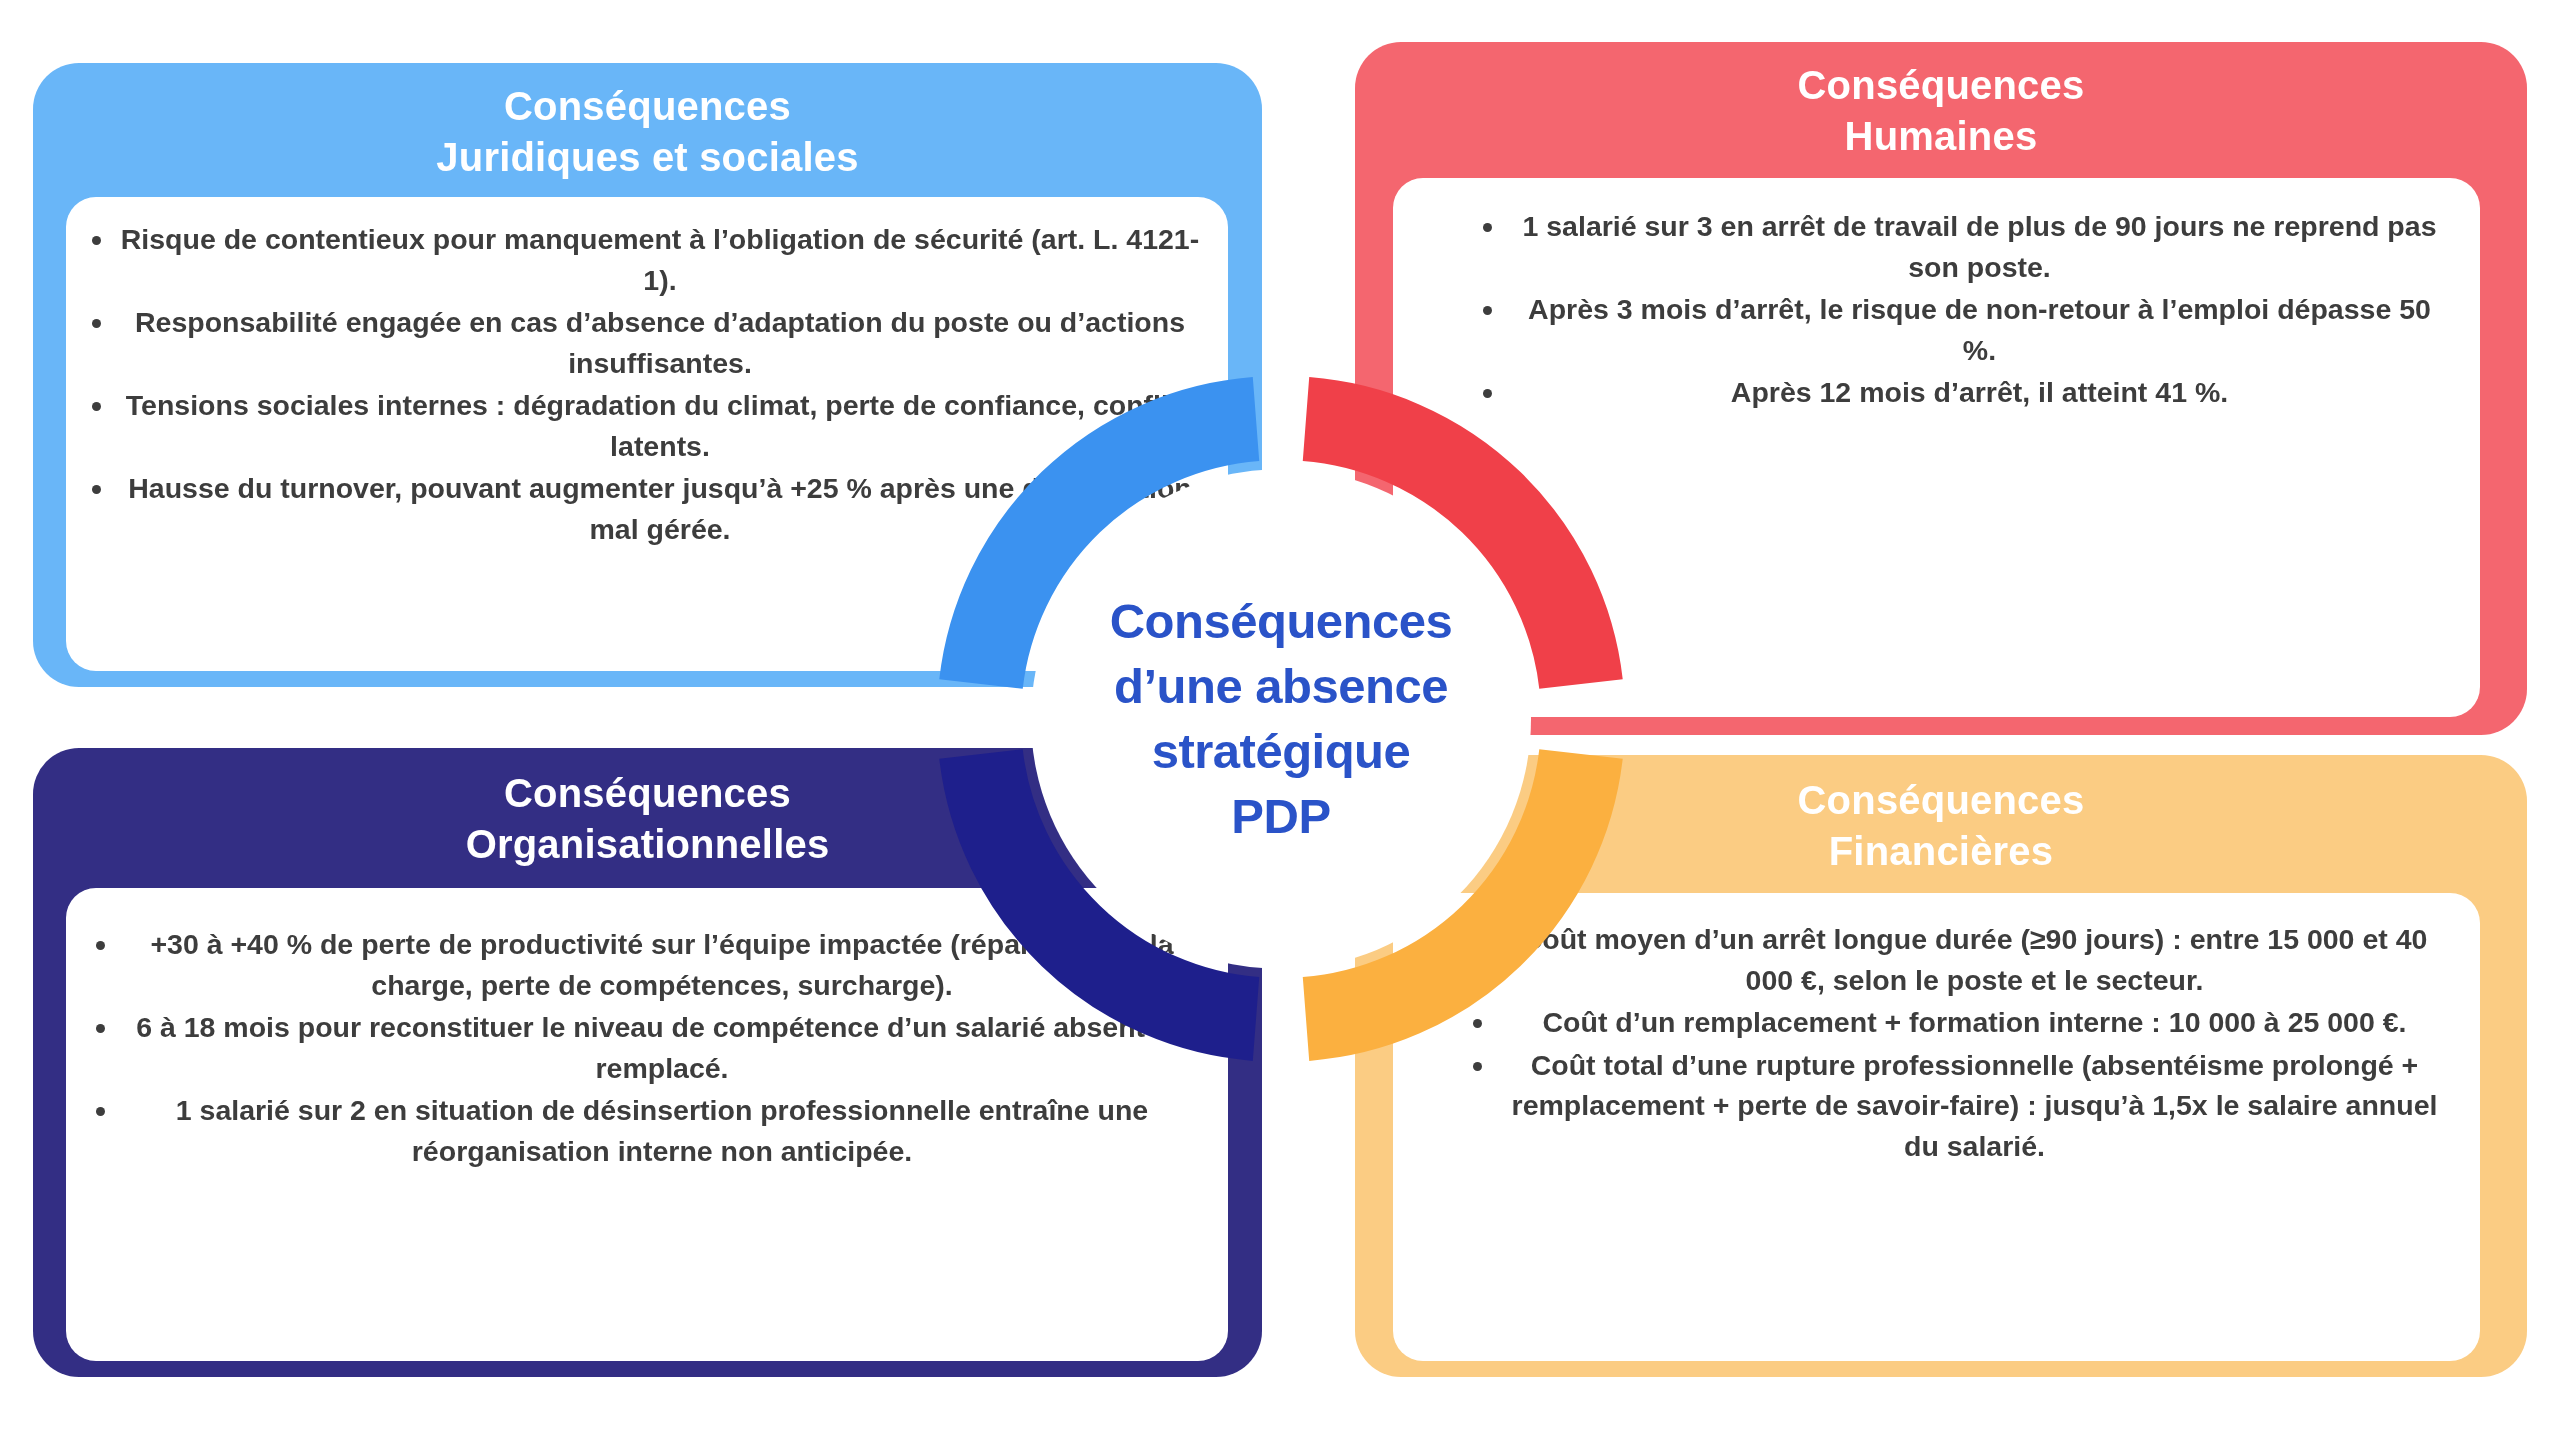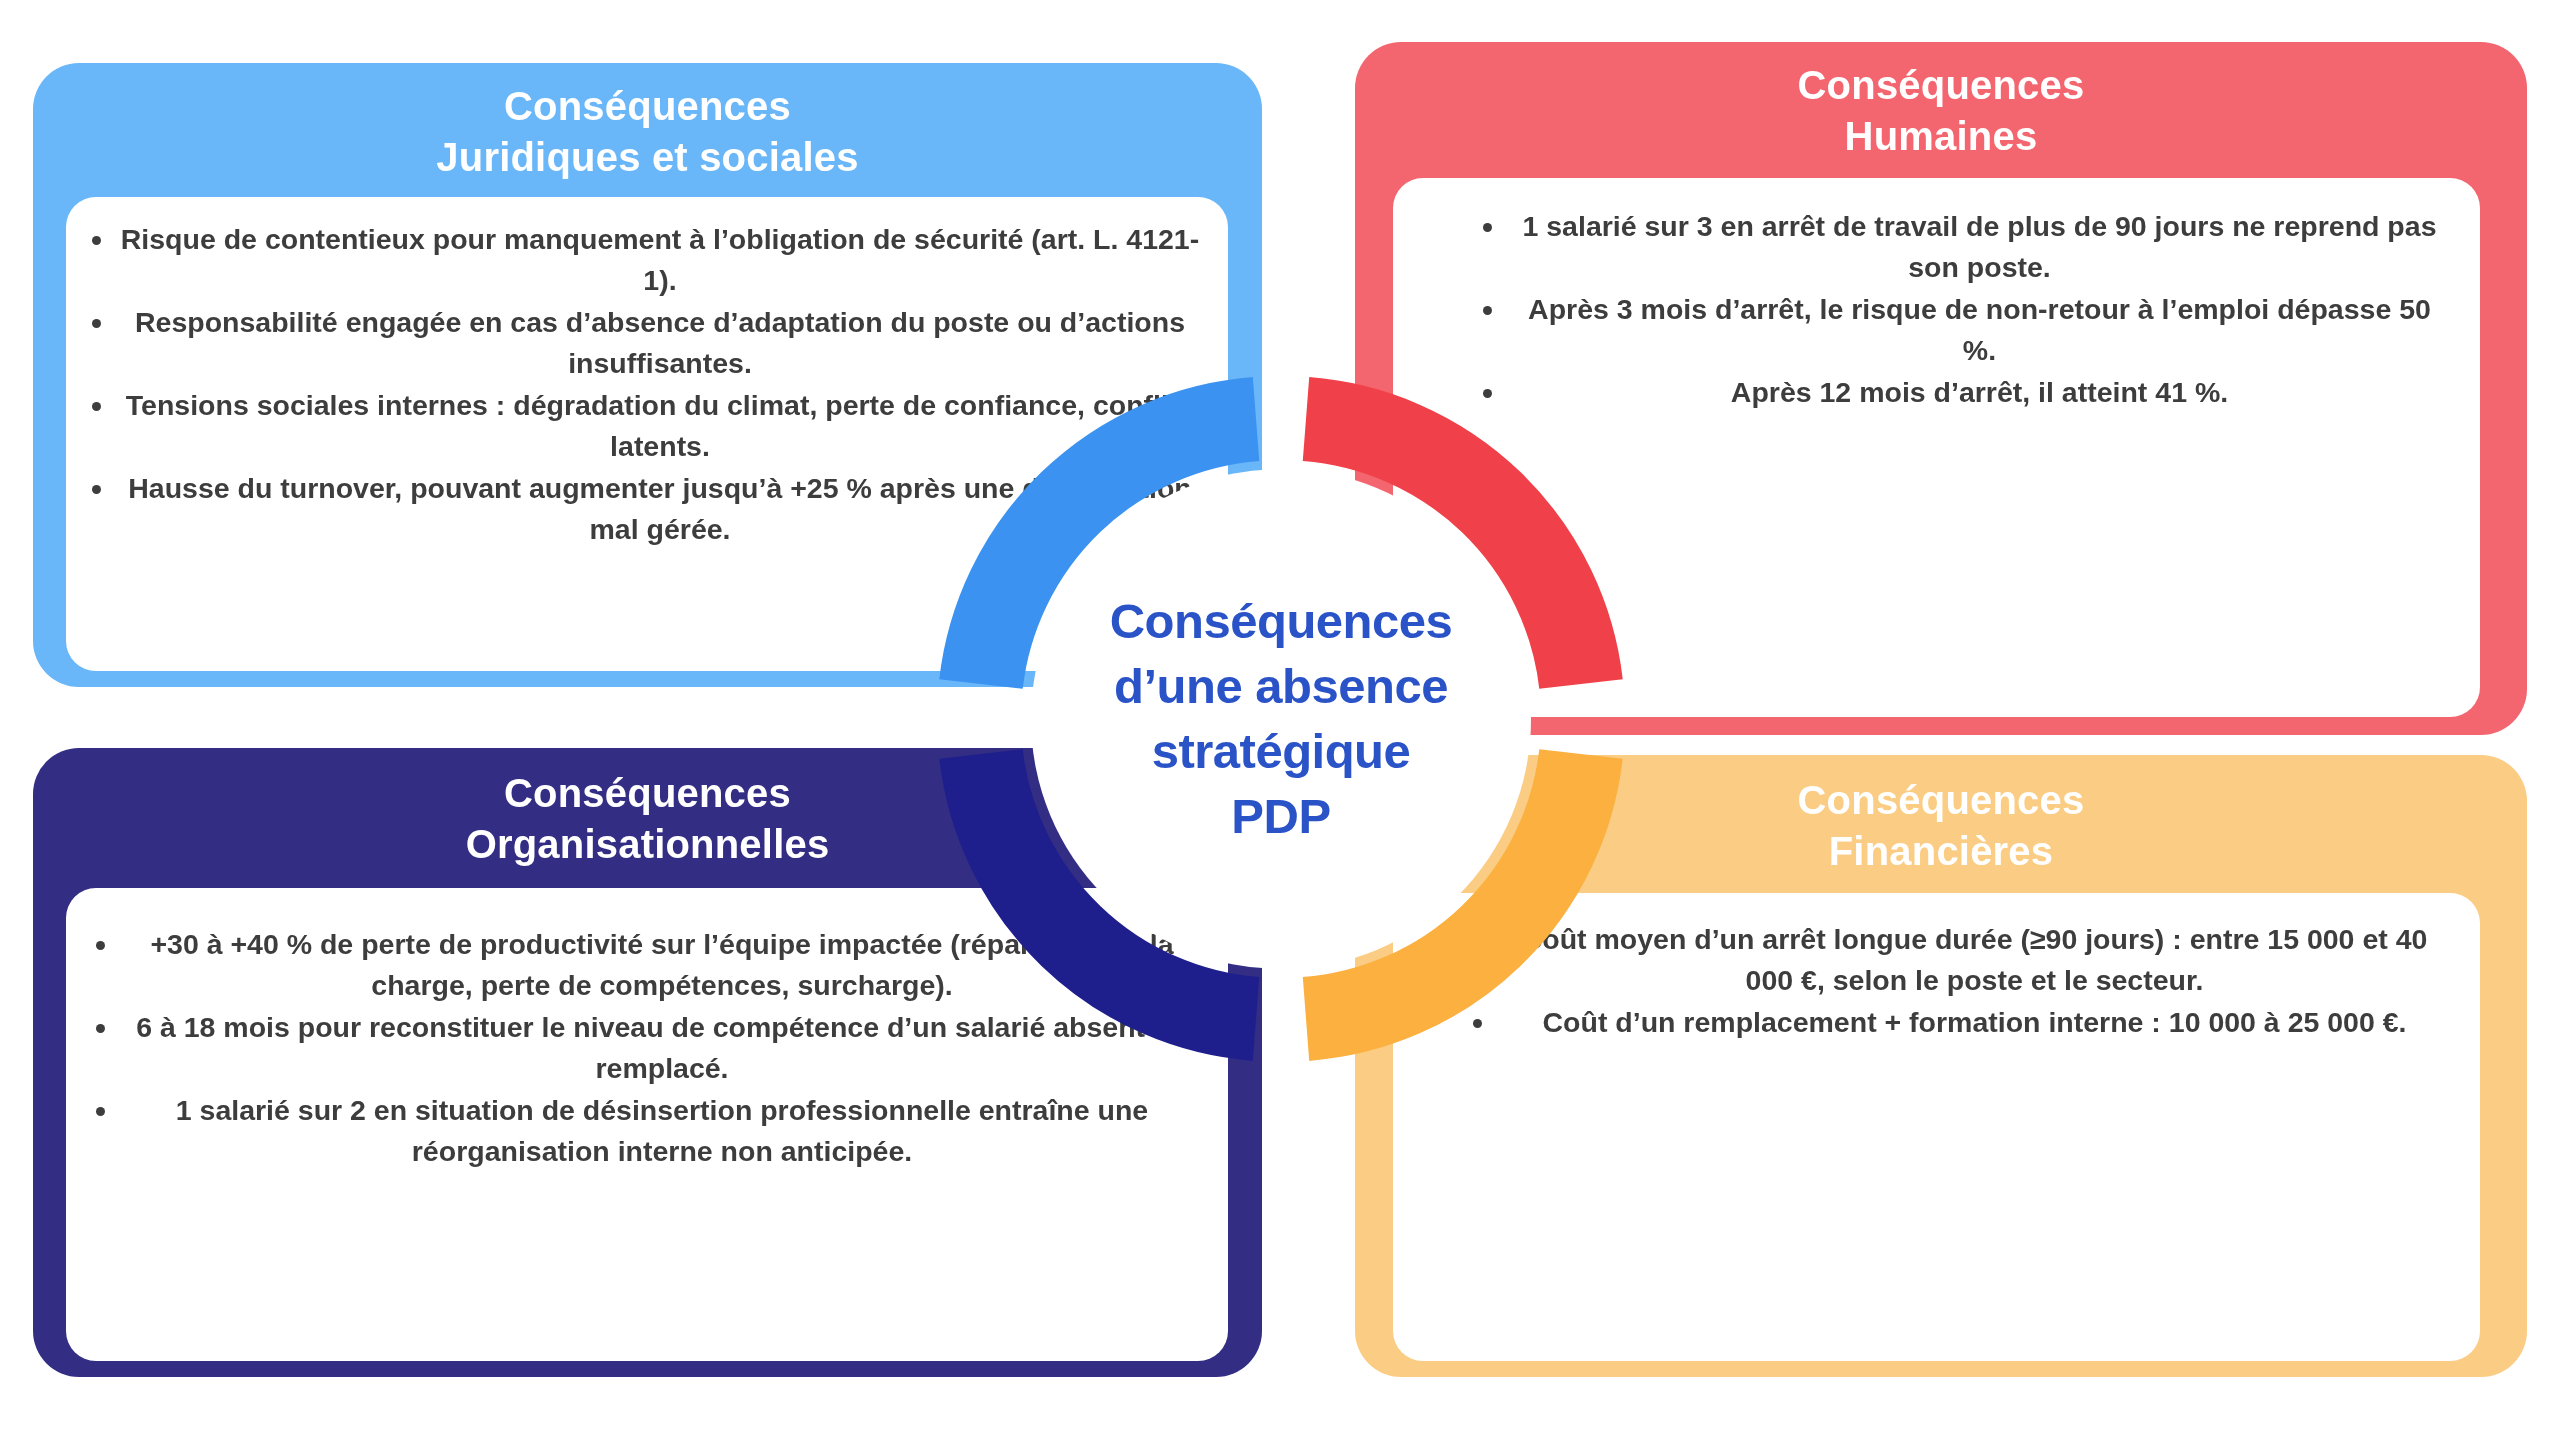--- a/index.html
+++ b/index.html
@@ -177,20 +177,21 @@
     </div>
   </section>
 
   <section class="card" id="card-financieres" style="background: rgb(251, 204, 131);">
     <h2 class="card-title">Conséquences
 Financières</h2>
     <div class="panel">
       <ul class="bullets">
         <li>Coût moyen d’un arrêt longue durée (≥90 jours) : entre 15 000 et 40 000 €, selon le poste et le secteur.</li>
         <li>Coût d’un remplacement + formation interne : 10 000 à 25 000 €.</li>
+        <li>Coût total d’une rupture professionnelle (absentéisme prolongé + remplacement + perte de savoir-faire) : jusqu’à 1,5x le salaire annuel du salarié.</li>
       </ul>
     </div>
   </section>
 
   <div id="hub">
     <svg viewBox="0 0 720 720">
 
       <g fill="none" stroke-width="84" stroke-linecap="butt">
 
         <path id="arc-tl" d="M 60 325 A 300 300 0 0 1 335 60" stroke="#3B92F0"></path>

